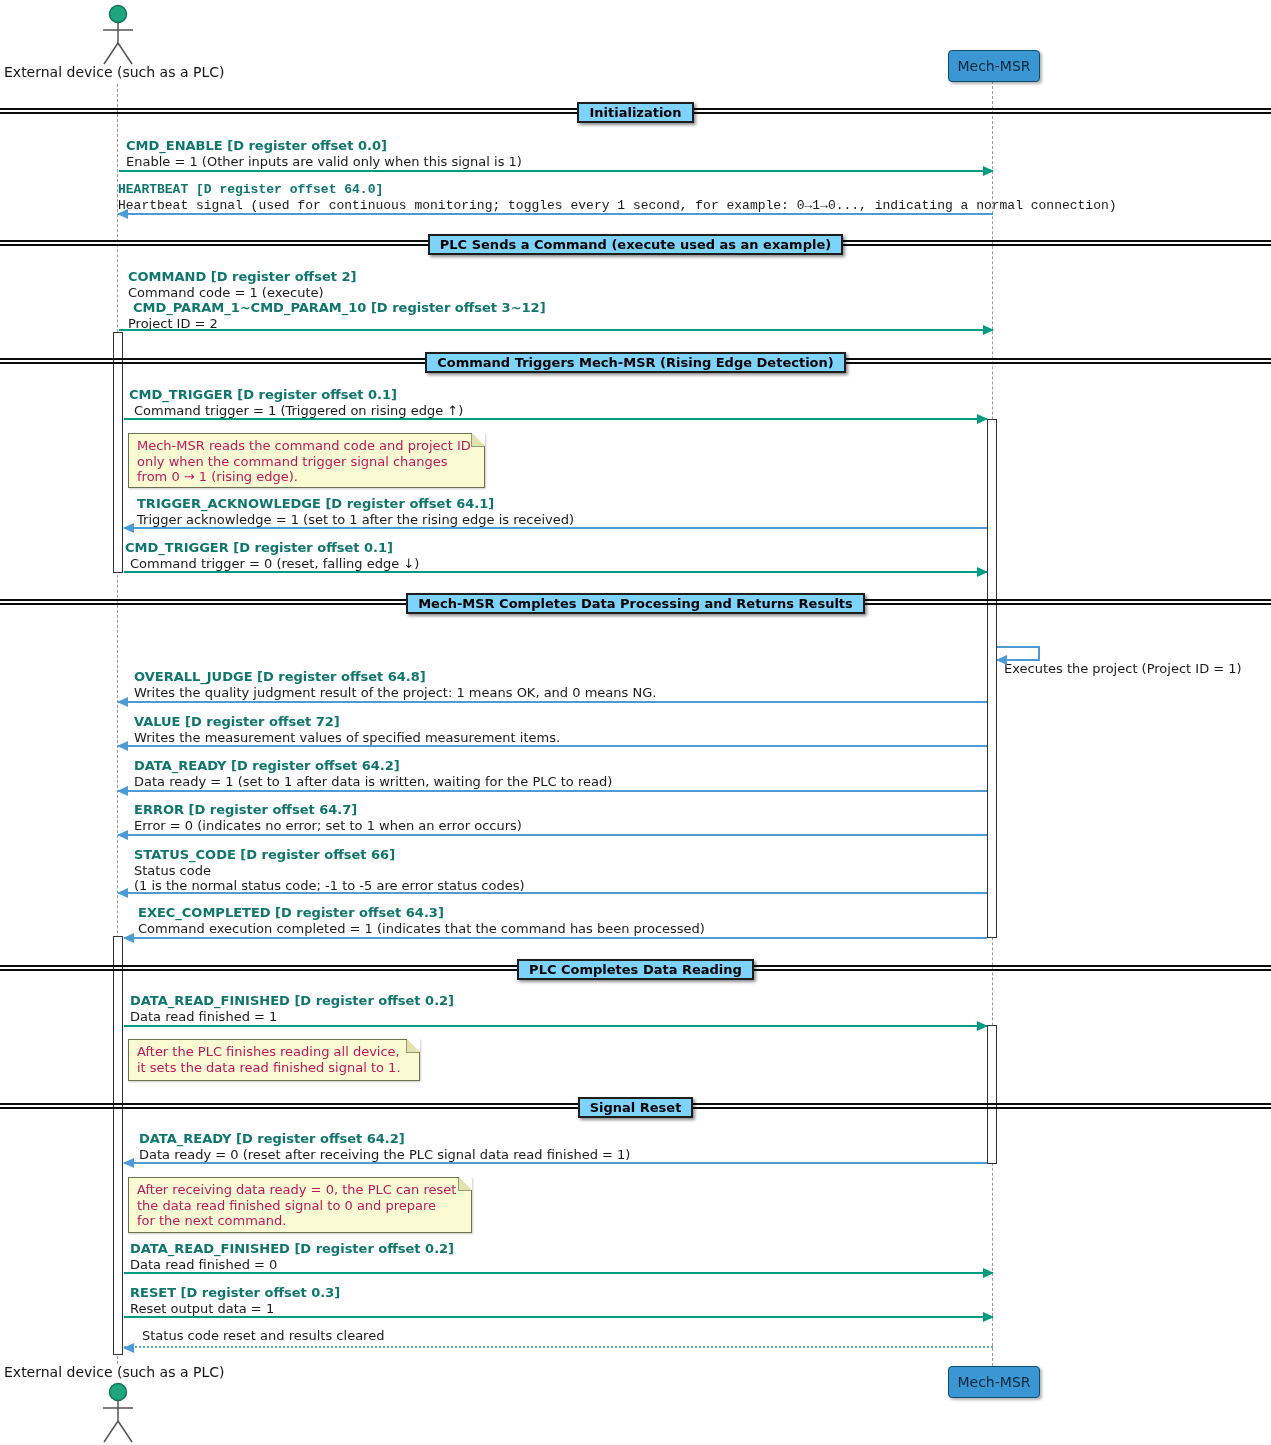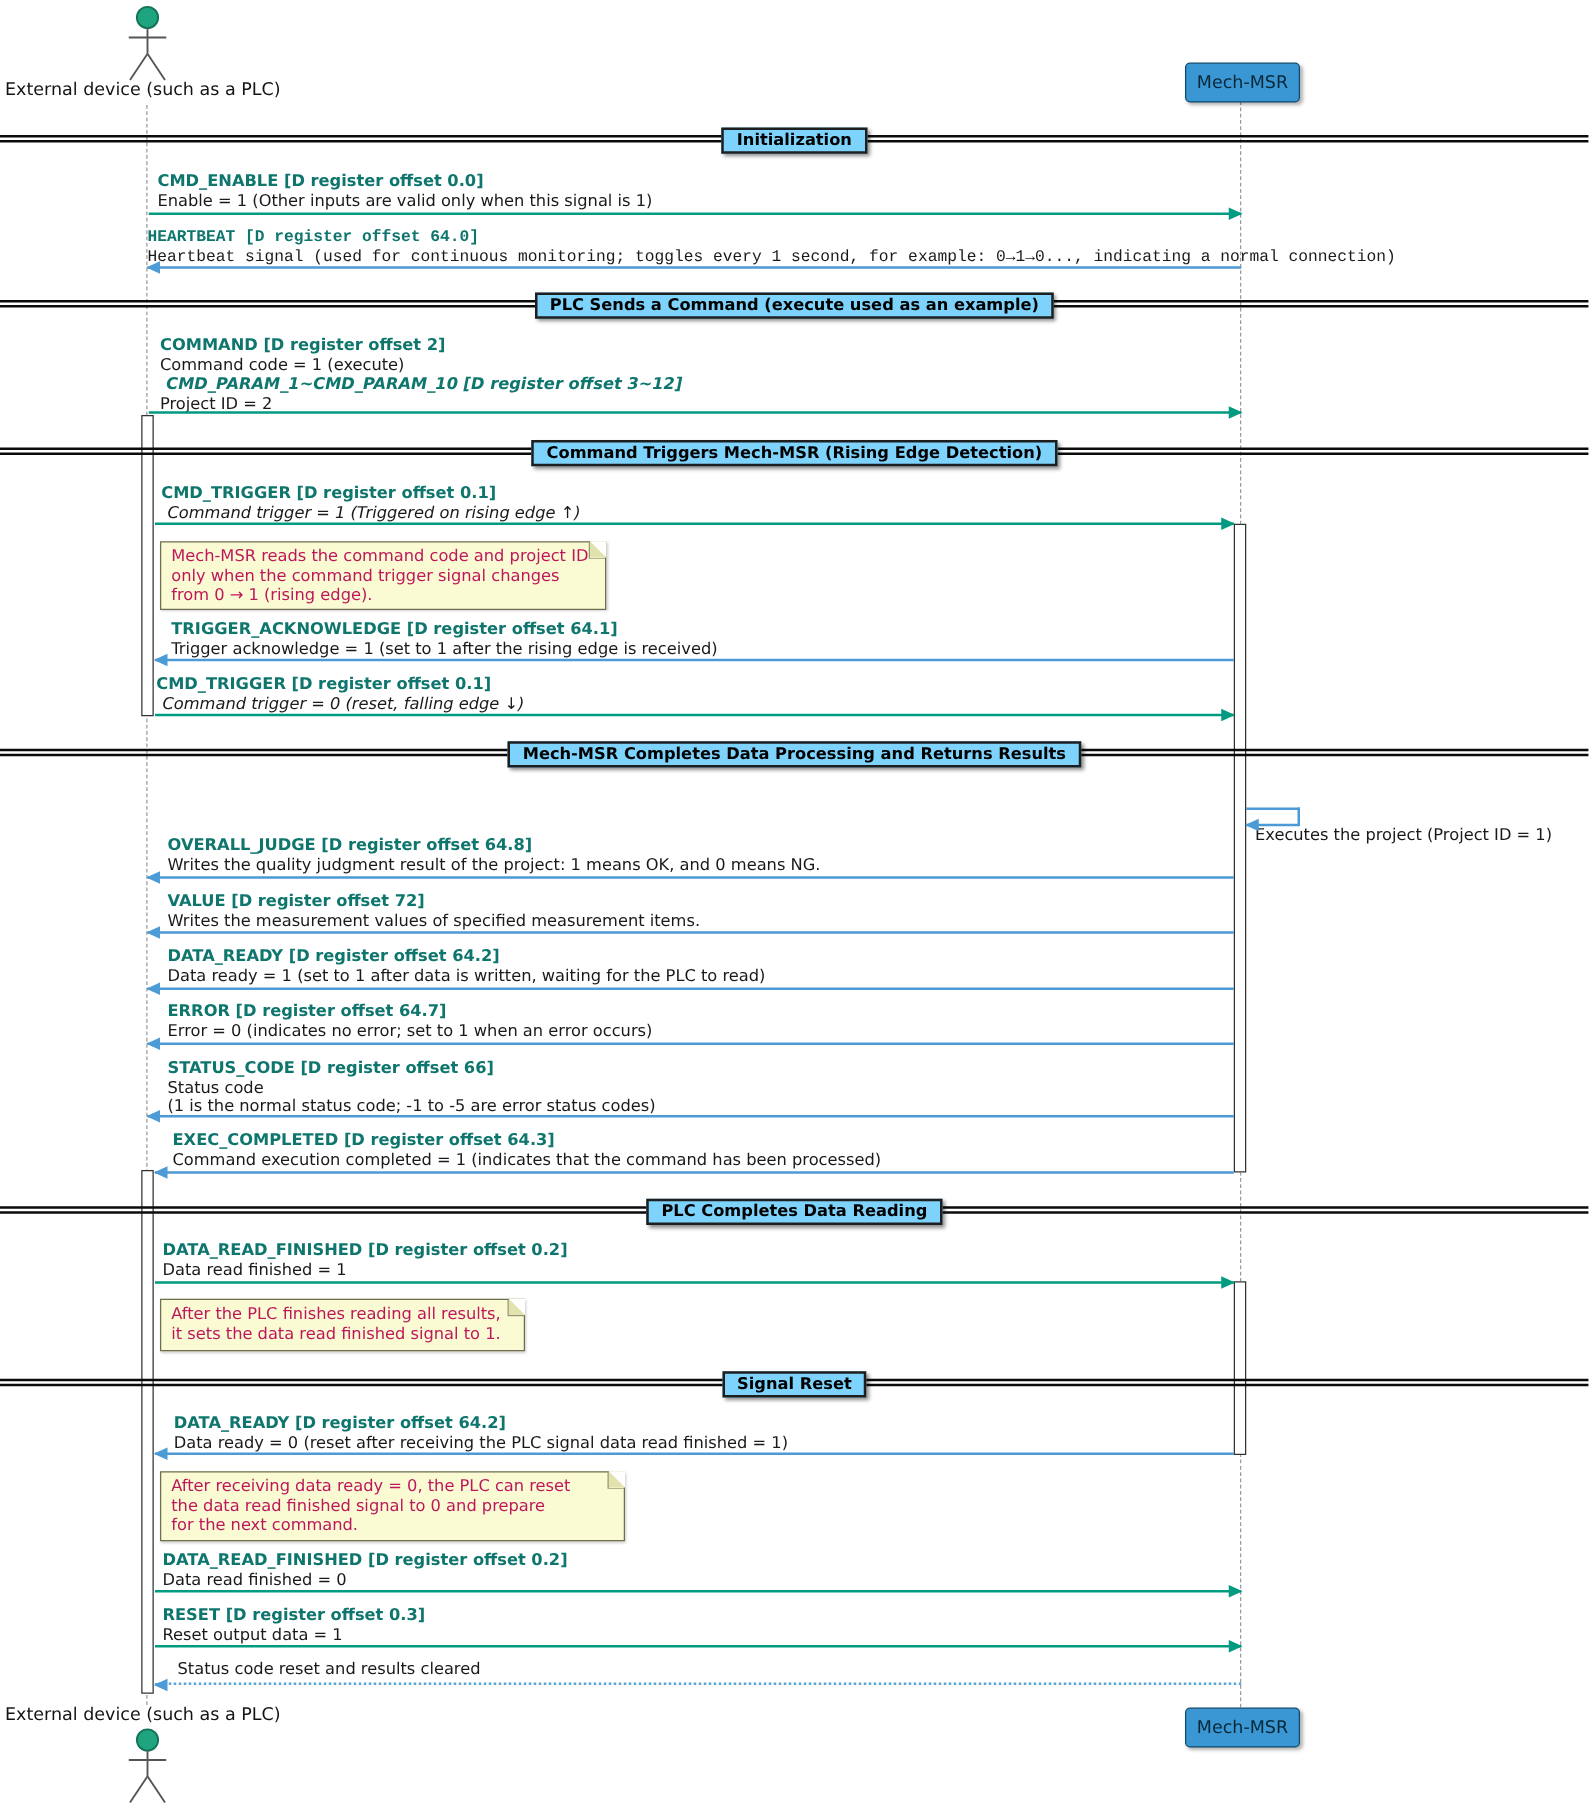--- a/index.html
+++ b/index.html
@@ -26,21 +26,21 @@
     position:absolute;left:948px;width:90px;height:30px;background:#3B97D3;border:1px solid #0e4b6e;
     border-radius:4px;display:flex;align-items:center;justify-content:center;
     font-size:14px;color:#082838;box-shadow:2px 2px 3px rgba(0,0,0,0.3);z-index:2;white-space:nowrap;
   }
   .plabel{position:absolute;font-size:14px;color:#141414;white-space:nowrap;z-index:2;}
   .actor{position:absolute;z-index:2;}
   
   .msg-text{position:absolute;font-size:13px;line-height:15.5px;white-space:nowrap;z-index:6;}
   .msg-text .t{font-weight:bold;color:#0f766e;}
   .msg-text .d{color:#1a1a1a;}
-  .msg-text .indent{padding-left:5px;font-style:italic;}
+  .msg-text .indent{padding-left:5px;}
   
   .arrow{position:absolute;height:2px;z-index:6;}
   .arrow.teal{background:#009B80;}
   .arrow.blue{background:#4C9BD6;}
   .arrow.right.teal::after{
     content:"";position:absolute;right:-1px;top:-4px;width:0;height:0;border-style:solid;
     border-width:5px 0 5px 11px;border-color:transparent transparent transparent #009B80;
   }
   .arrow.left.blue::before{
     content:"";position:absolute;left:-1px;top:-4px;width:0;height:0;border-style:solid;
@@ -192,31 +192,31 @@
   </div>
   <div class="arrow left blue" style="left:124px;top:937px;width:863px;"></div>
 
   <div class="msg-text" style="left:130px;top:993px;">
     <div class="t">DATA_READ_FINISHED [D register offset 0.2]</div>
     <div class="d">Data read finished = 1</div>
   </div>
   <div class="arrow right teal" style="left:124px;top:1025px;width:863px;"></div>
 
   <div class="note" style="left:128px;top:1039px;width:292px;height:42px;">
-    <div>After the PLC finishes reading all results,</div>
+    <div>After the PLC finishes reading all device,</div>
     <div>it sets the data read finished signal to 1.</div>
   </div>
 
   <div class="msg-text" style="left:139px;top:1131px;">
     <div class="t">DATA_READY [D register offset 64.2]</div>
     <div class="d">Data ready = 0 (reset after receiving the PLC signal data read finished = 1)</div>
   </div>
   <div class="arrow left blue" style="left:124px;top:1162px;width:863px;"></div>
 
-  <div class="note" style="left:128px;top:1177px;width:372px;height:56px;">
+  <div class="note" style="left:128px;top:1177px;width:344px;height:56px;">
     <div>After receiving data ready = 0, the PLC can reset</div>
     <div>the data read finished signal to 0 and prepare</div>
     <div>for the next command.</div>
   </div>
 
   <div class="msg-text" style="left:130px;top:1241px;">
     <div class="t">DATA_READ_FINISHED [D register offset 0.2]</div>
     <div class="d">Data read finished = 0</div>
   </div>
   <div class="arrow right teal" style="left:124px;top:1272px;width:869px;"></div>

